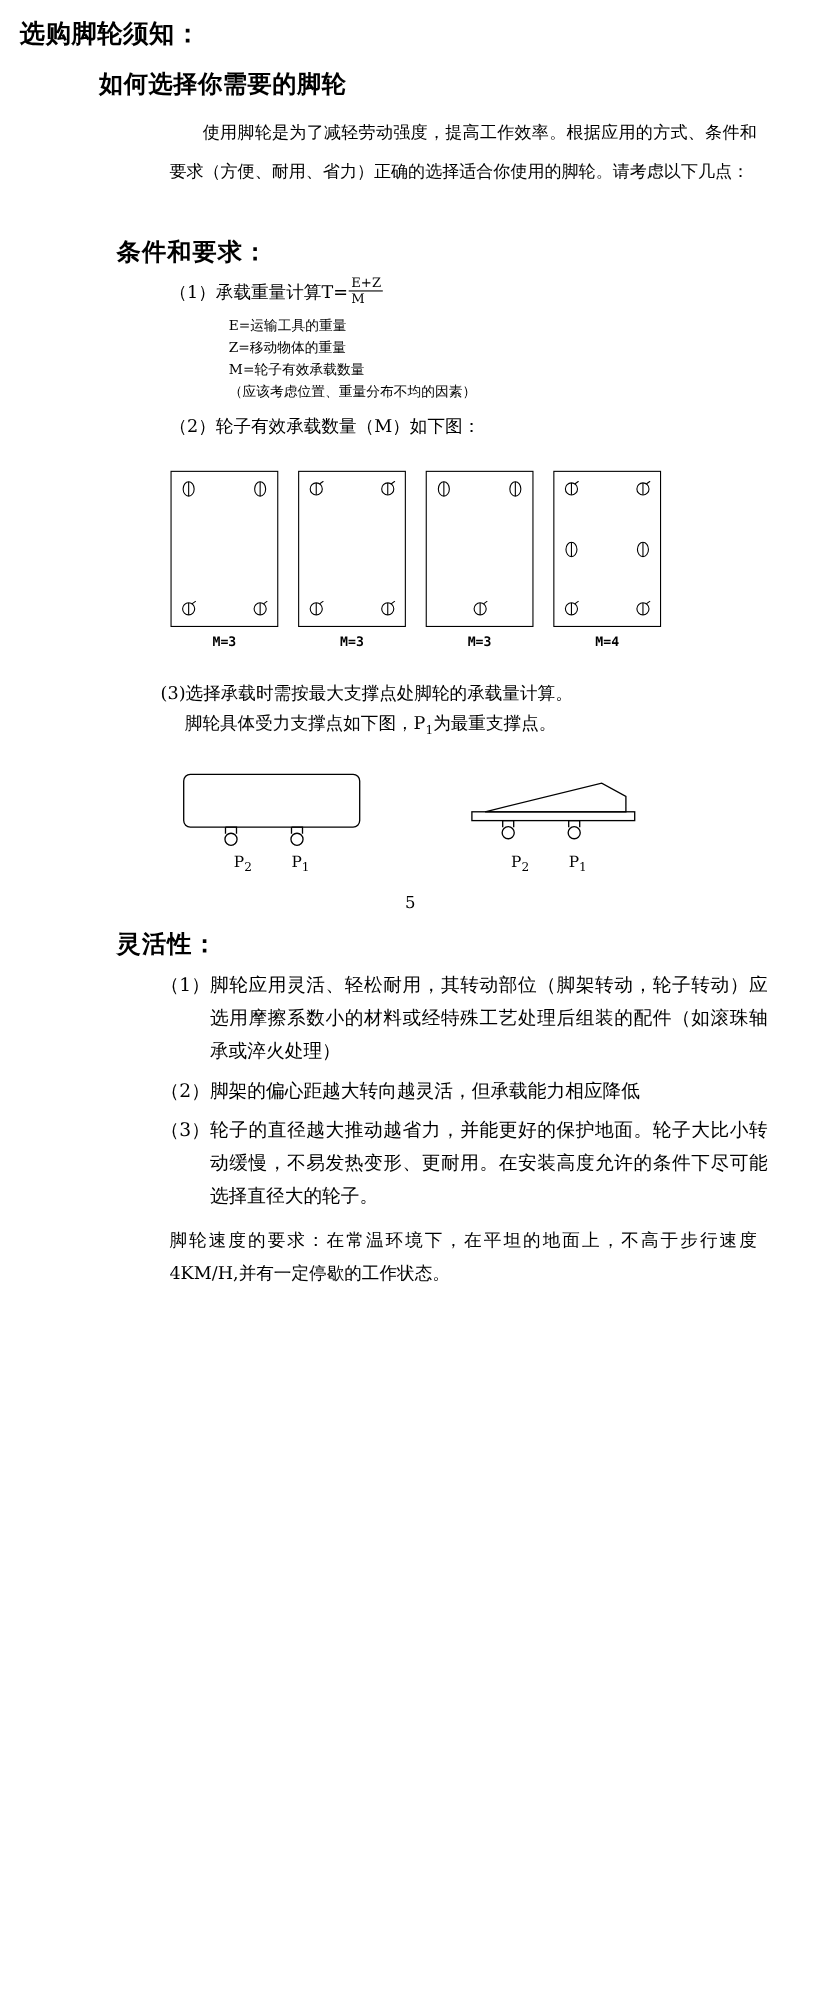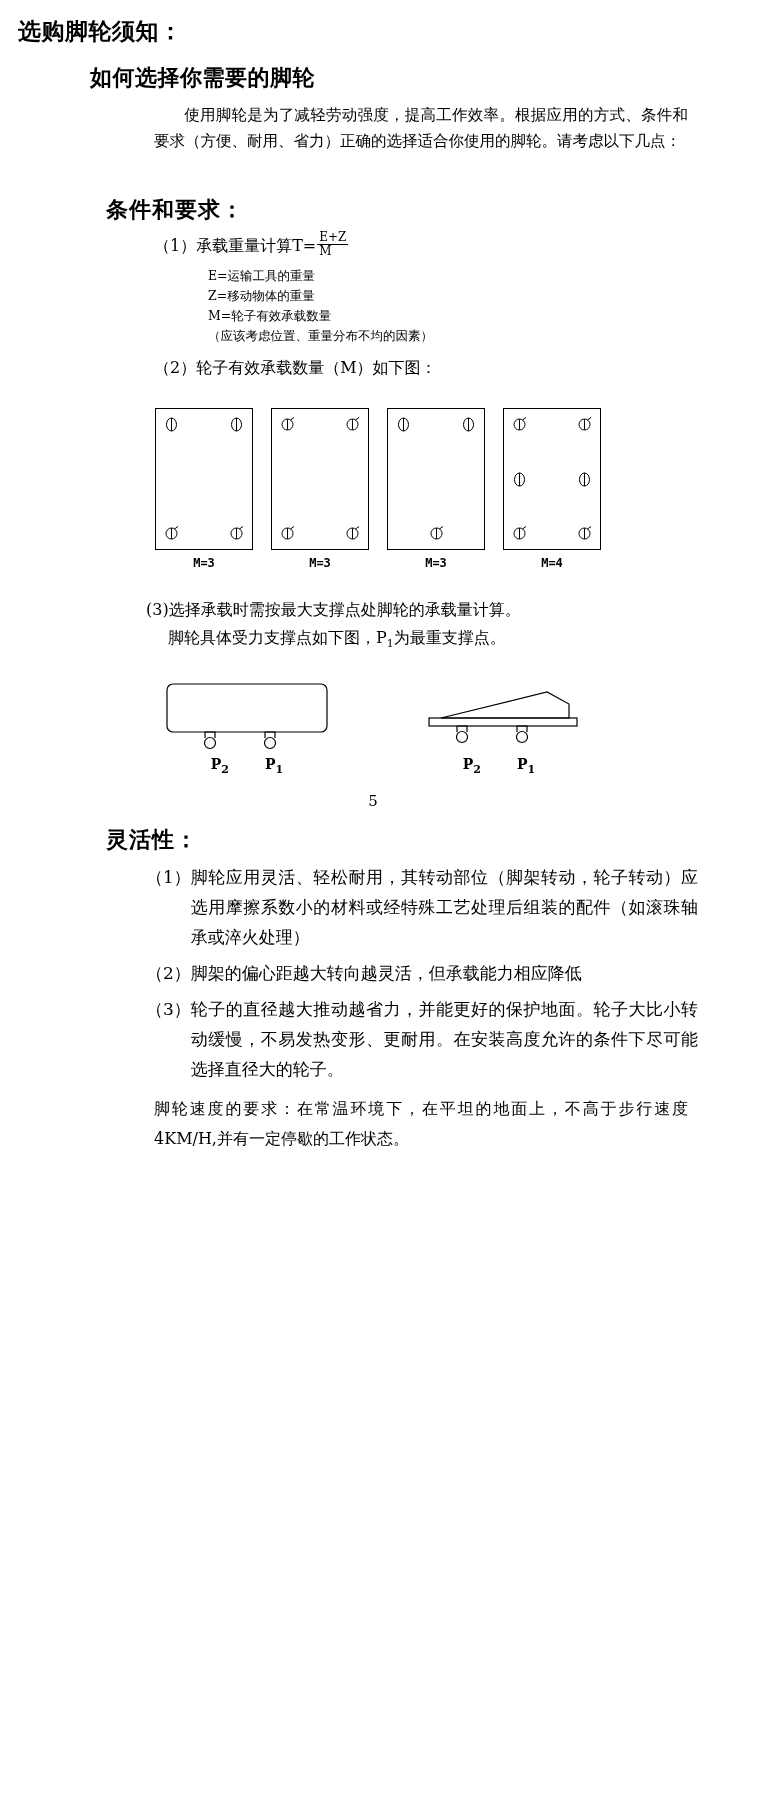--- a/index.html
+++ b/index.html
@@ -29,21 +29,21 @@
     letter-spacing: 0.5px;
   }
   .h2 {
     font-size: 22px;
     line-height: 30px;
     margin: 10px 0 10px 72px;
     letter-spacing: 0.5px;
   }
   .intro {
     font-size: 15.5px;
-    line-height: 26px;
+    line-height: 36px;
     margin: 0 40px 0 136px;
     text-align: justify;
   }
   .intro .indent { display: inline-block; width: 30px; }
 
   .section-head {
     font-size: 22px;
     line-height: 30px;
     margin: 40px 0 8px 88px;
     letter-spacing: 1px;
@@ -122,21 +122,20 @@
   }
   .para-indent .l2 { display: block; margin-left: 22px; }
   .sub { font-size: 11px; vertical-align: sub; }
 
   .fig-row2 {
     display: flex;
     justify-content: center;
     gap: 72px;
     margin: 22px 0 0 0;
     align-items: flex-end;
-    font-weight: bold;
   }
   .fig2 { position: relative; }
   .label-row {
     display: flex;
     justify-content: center;
     gap: 36px;
     font-size: 14px;
     margin-top: 2px;
   }
   .pagenum {

